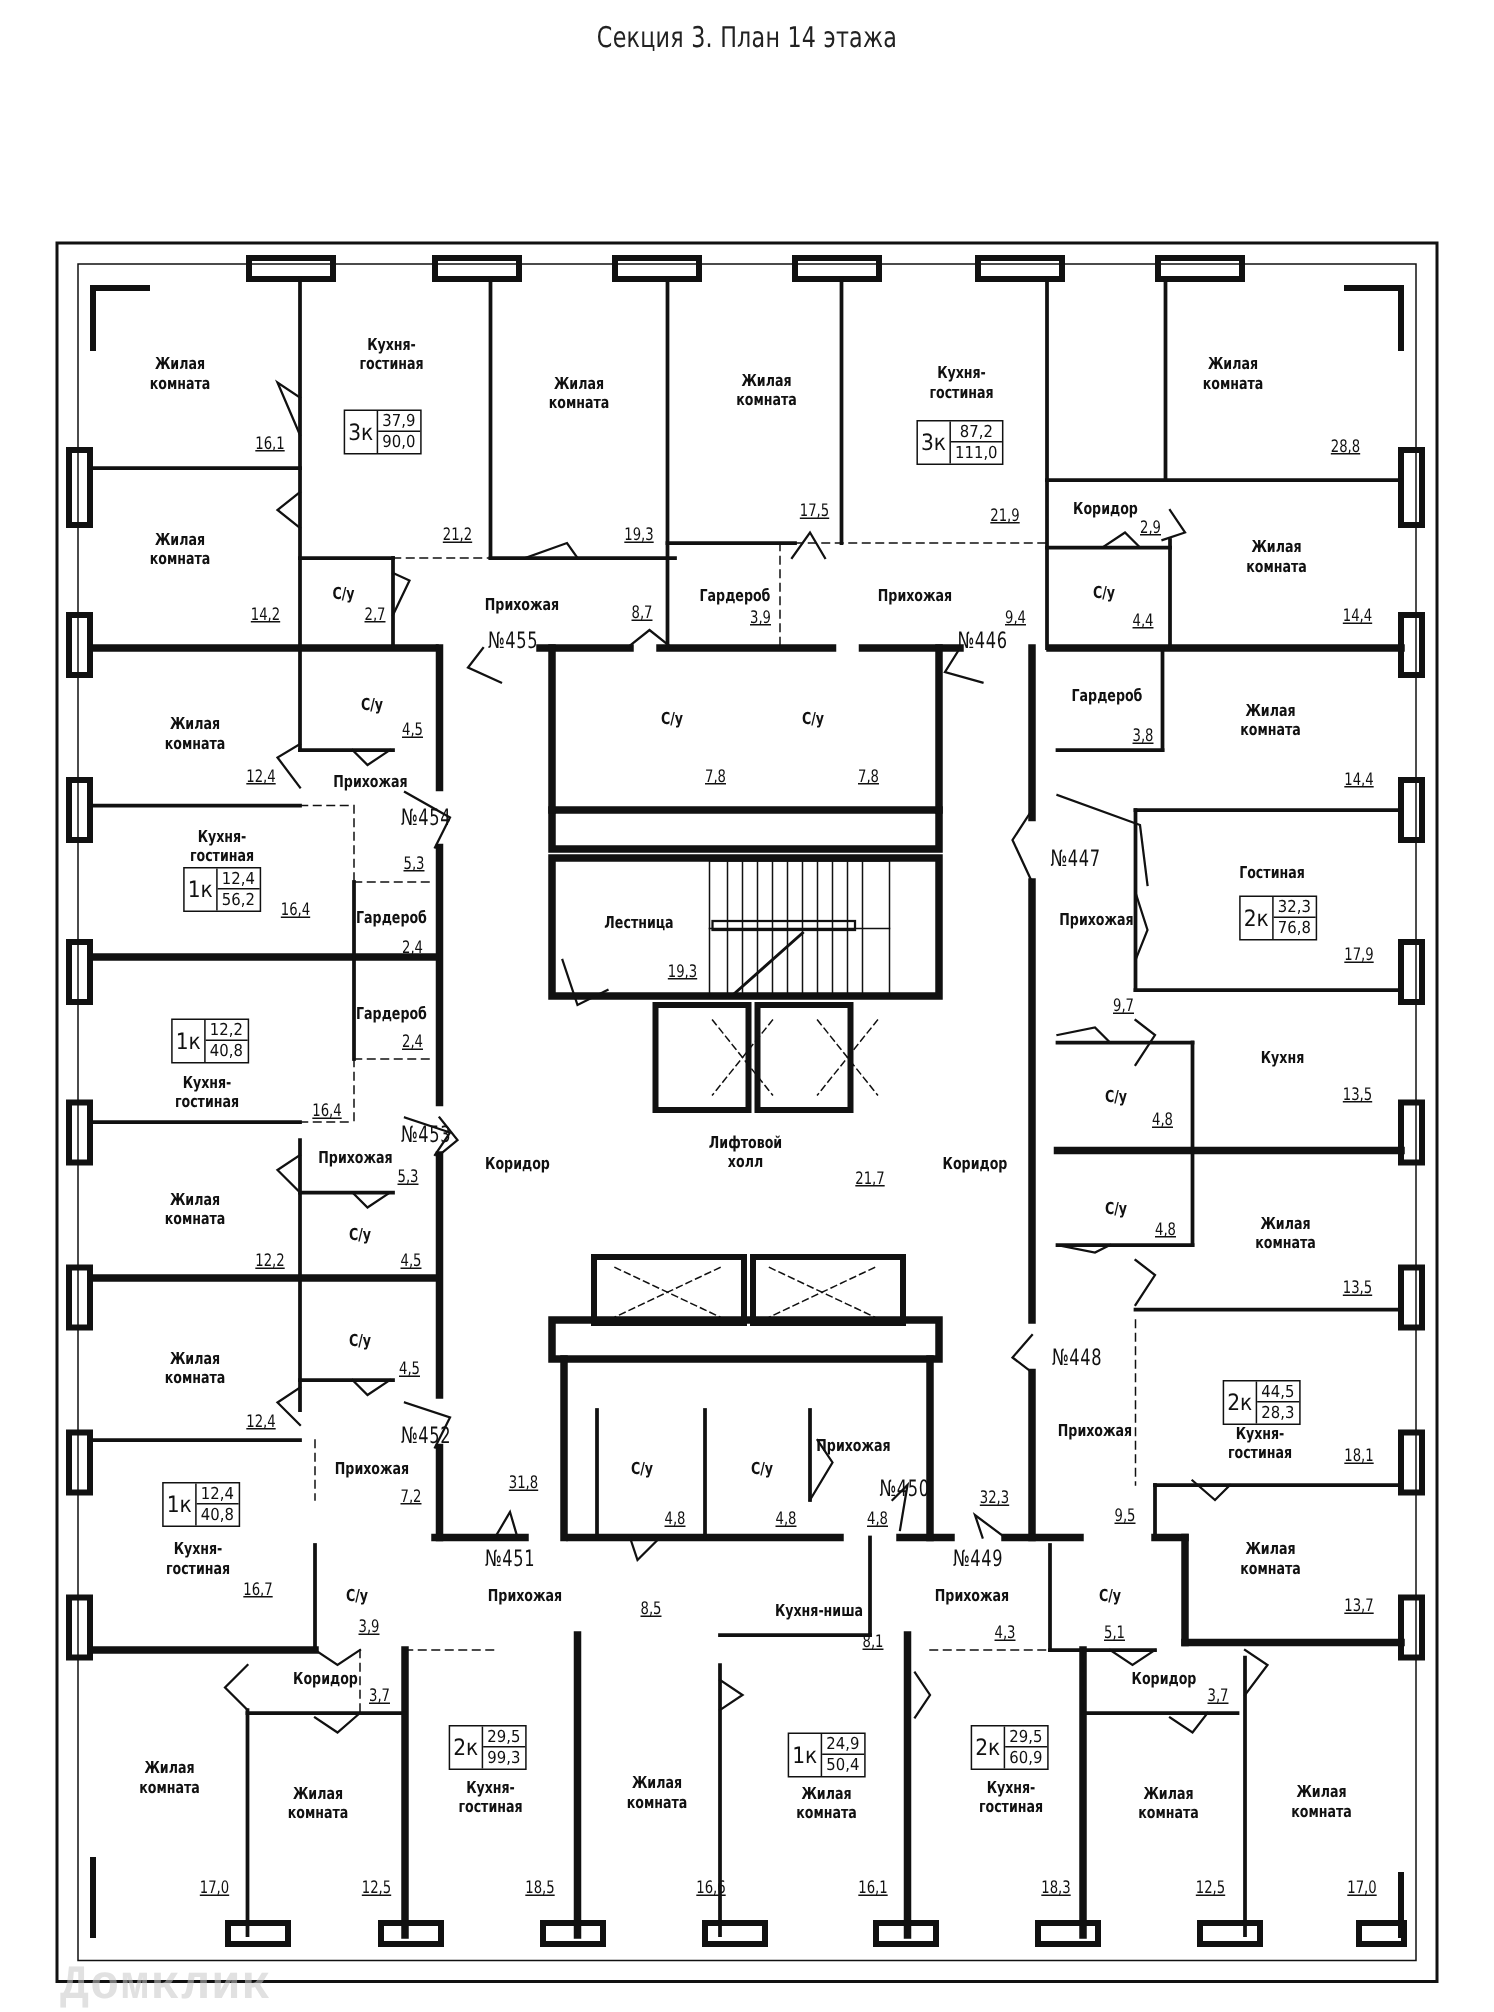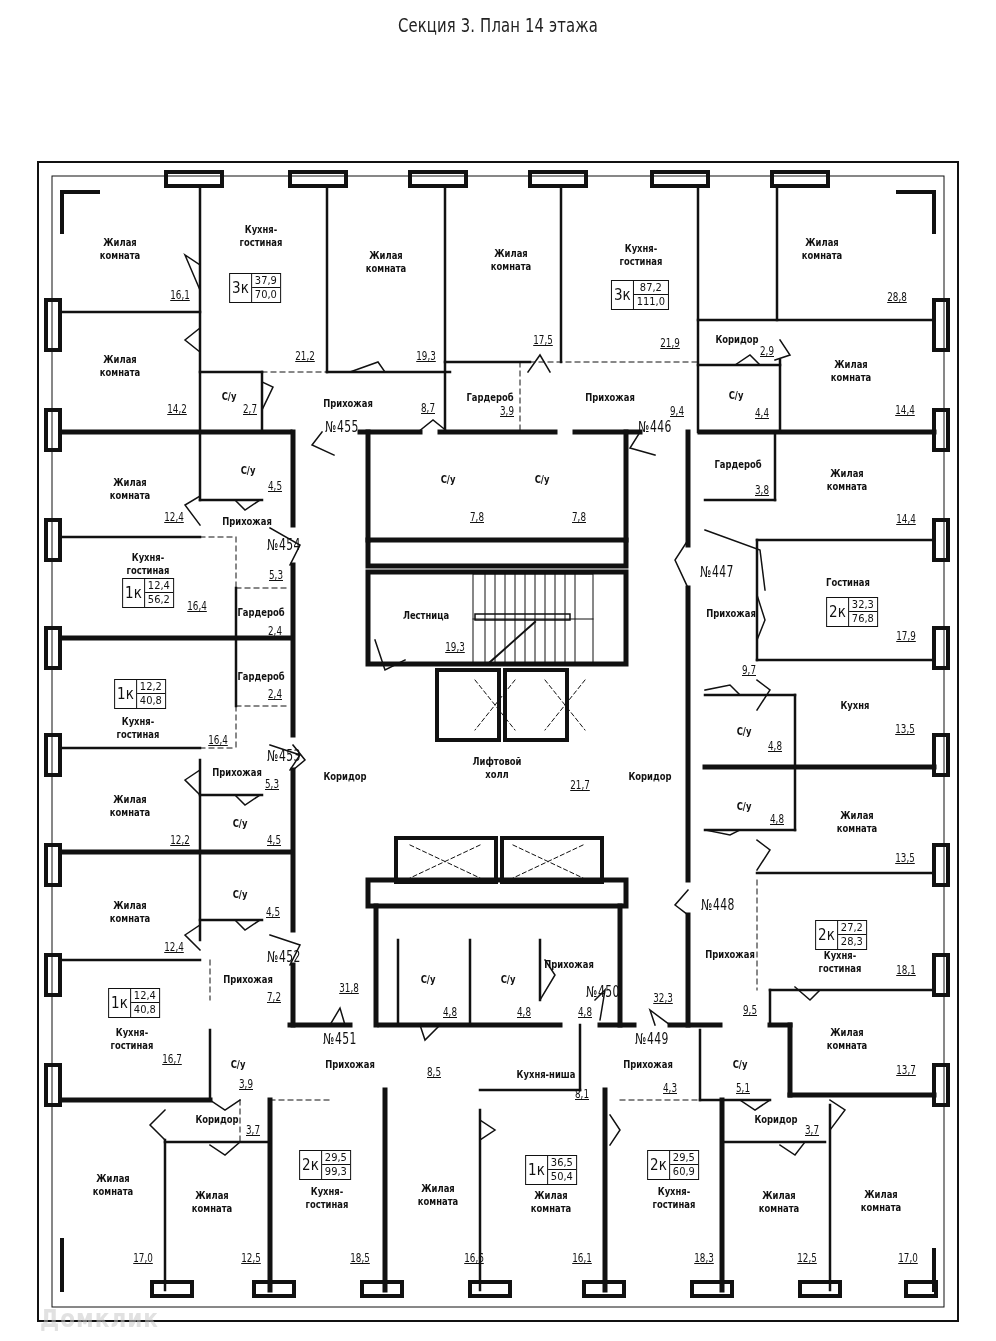--- a/index.html
+++ b/index.html
@@ -17,22 +17,22 @@
           transform:translate(-50%,-50%) scaleX(0.85); white-space:nowrap; color:#111; }
   .aptno { position:absolute; font-size:15px; transform:translate(-50%,-50%) scaleX(0.8);
            white-space:nowrap; color:#111; letter-spacing:0.5px; }
   .badge { position:absolute; display:flex; align-items:stretch; border:1.5px solid #111;
            background:#fff; transform:translate(-50%,-50%); height:28px; }
   .badge .rooms { font-size:15px; padding:0 2px; display:flex; align-items:center;
                   border-right:1.5px solid #111; }
   .badge .nums { display:flex; flex-direction:column; }
   .badge .nums span { font-size:11px; line-height:13px; padding:0 3px; text-align:center; }
   .badge .nums span:first-child { border-bottom:1.5px solid #111; }
-  .watermark { position:absolute; left:40px; top:1305px; font-size:24px; font-weight:bold;
-               color:rgba(200,200,200,0.55); letter-spacing:1px; }
+  .watermark { position:absolute; left:40px; top:1305px; font-size:32px; font-weight:bold;
+               color:rgba(200,200,200,0.55); letter-spacing:1px;font-family:Liberation Mono, monospace; }
 </style>
 </head>
 <body>
 
 <div class="title">Секция 3. План 14 этажа</div>
 
 <div class="plan">
   <svg class="walls" width="996" height="1341" viewBox="0 0 996 1341">
     <g fill="none" stroke="#111" stroke-linecap="square">
 
@@ -271,21 +271,21 @@
     </div>
   <div class="area" style="left:177px;top:409px">14,2</div>
   <div class="lbl" style="left:261px;top:236px">
       <span>Кухня-</span>
       <span>гостиная</span>
     </div>
   <div class="badge" style="left:255px;top:288px">
       <span class="rooms">3к</span>
       <span class="nums">
         <span>37,9</span>
-        <span>70,0</span>
+        <span>90,0</span>
       </span>
     </div>
   <div class="area" style="left:305px;top:356px">21,2</div>
   <div class="lbl" style="left:386px;top:262px">
       <span>Жилая</span>
       <span>комната</span>
     </div>
   <div class="area" style="left:426px;top:356px">19,3</div>
   <div class="lbl" style="left:229px;top:396px">С/у</div>
   <div class="area" style="left:250px;top:409px">2,7</div>
@@ -459,21 +459,21 @@
   <div class="lbl" style="left:546px;top:1074px">Кухня-ниша</div>
   <div class="area" style="left:582px;top:1094px">8,1</div>
   <div class="lbl" style="left:438px;top:1195px">
       <span>Жилая</span>
       <span>комната</span>
     </div>
   <div class="area" style="left:474px;top:1258px">16,6</div>
   <div class="badge" style="left:551px;top:1170px">
       <span class="rooms">1к</span>
       <span class="nums">
-        <span>36,5</span>
+        <span>24,9</span>
         <span>50,4</span>
       </span>
     </div>
   <div class="lbl" style="left:551px;top:1202px">
       <span>Жилая</span>
       <span>комната</span>
     </div>
   <div class="area" style="left:582px;top:1258px">16,1</div>
 
   <div class="aptno" style="left:652px;top:1039px">№449</div>
@@ -517,21 +517,21 @@
       <span>Жилая</span>
       <span>комната</span>
     </div>
   <div class="area" style="left:905px;top:858px">13,5</div>
   <div class="aptno" style="left:718px;top:905px">№448</div>
   <div class="lbl" style="left:730px;top:954px">Прихожая</div>
   <div class="area" style="left:750px;top:1010px">9,5</div>
   <div class="badge" style="left:841px;top:935px">
       <span class="rooms">2к</span>
       <span class="nums">
-        <span>27,2</span>
+        <span>44,5</span>
         <span>28,3</span>
       </span>
     </div>
   <div class="lbl" style="left:840px;top:962px">
       <span>Кухня-</span>
       <span>гостиная</span>
     </div>
   <div class="area" style="left:906px;top:970px">18,1</div>
 
   <div class="lbl" style="left:738px;top:464px">Гардероб</div>

